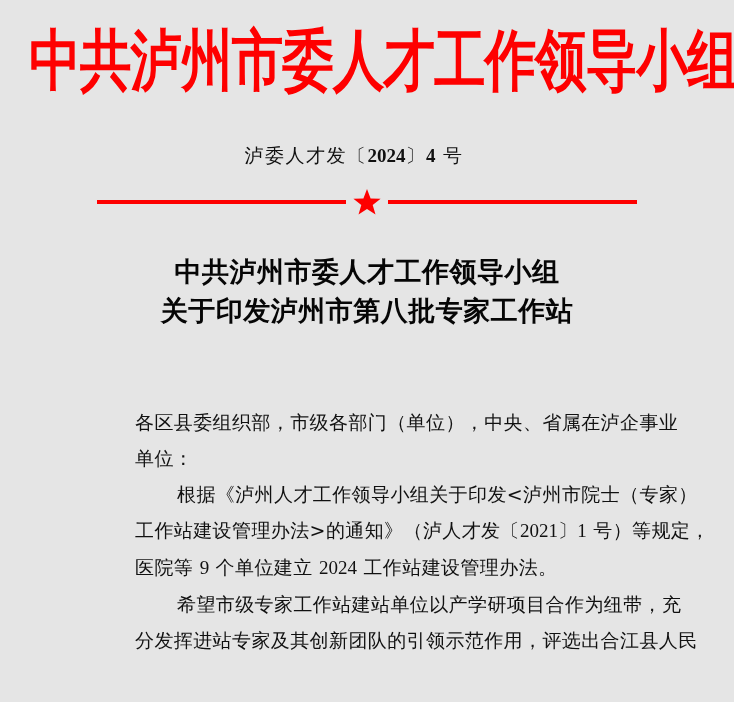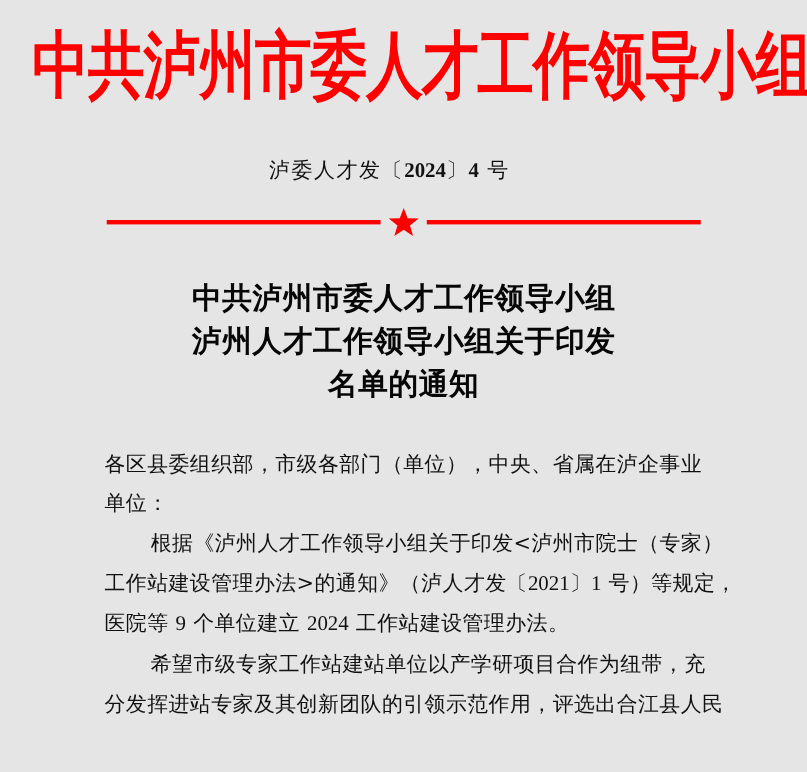--- a/index.html
+++ b/index.html
@@ -114,20 +114,21 @@
     letter-spacing: 0.4px;
     color: #111111;
     text-align: justify;
   }
   .body-text .para {
     margin: 0;
   }
   .body-text .para .ln {
     display: block;
     white-space: nowrap;
+    margin-left: 40px;
   }
   .body-text .indent {
     display: inline-block;
     width: 42px;
   }
   .body-text .num {
     font-family: "Liberation Serif", "DejaVu Serif", serif;
     font-weight: normal;
     letter-spacing: 0;
   }
@@ -148,22 +149,21 @@
     <div class="rule-star">
       <svg width="30" height="28" viewBox="0 0 30 28" aria-hidden="true">
         <polygon points="15,1 18.6,10.4 28.6,10.7 20.7,16.9 23.5,26.6 15,20.9 6.5,26.6 9.3,16.9 1.4,10.7 11.4,10.4" fill="#fe0000"></polygon>
       </svg>
     </div>
     <div class="rule-seg"></div>
   </div>
 
   <div class="doc-title">
     <span class="tline">中共泸州市委人才工作领导小组</span>
-    <span class="tline">泸州人才工作领导小组关于印发</span>
-    <span class="tline">名单的通知</span>
+    <span class="tline">关于印发泸州市第八批专家工作站</span>
   </div>
 
   <div class="body-text">
 
     <div class="para">
       <span class="ln">各区县委组织部，市级各部门（单位），中央、省属在泸企事业</span>
       <span class="ln">单位：</span>
     </div>
 
     <div class="para" id="para-slot-1">

